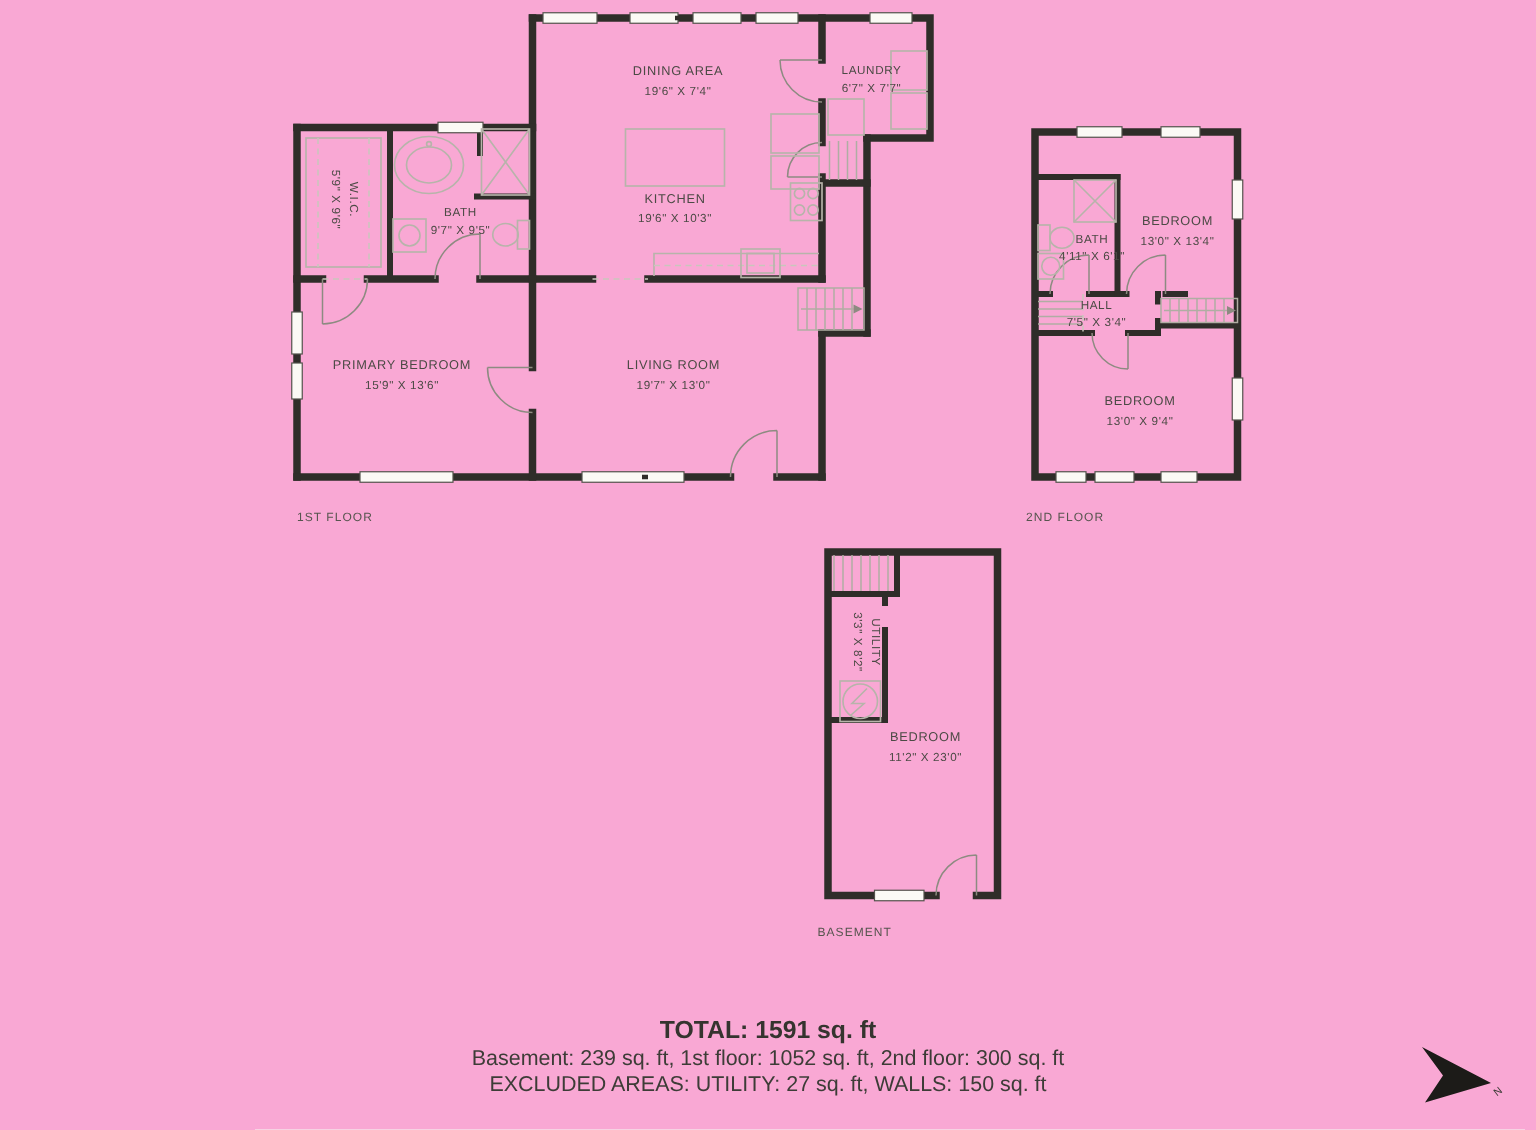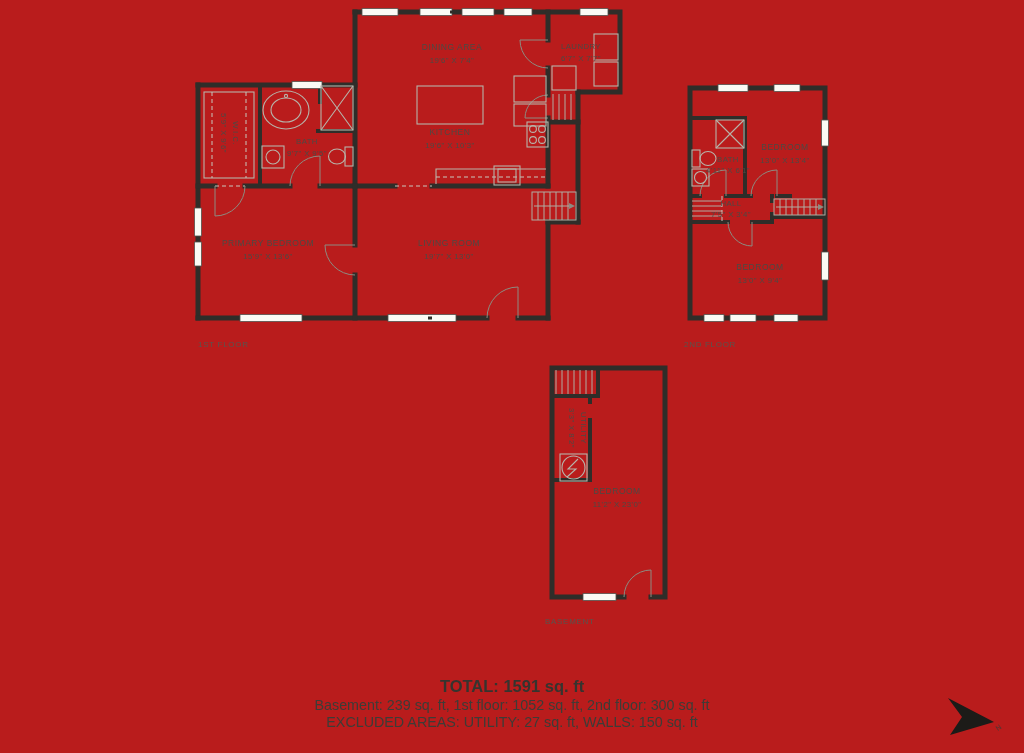--- a/index.html
+++ b/index.html
@@ -1,16 +1,16 @@
 <!DOCTYPE html>
 <html><head>
 <meta charset="utf-8">
 <style>
   html,body{margin:0;padding:0;background:#f6f5ef;}
-  .page{position:relative;width:1024px;height:753px;background:#b91c1c;overflow:hidden;text-decoration:underline;}
+  .page{position:relative;width:1024px;height:753px;background:#f9a8d4;overflow:hidden;text-decoration:underline;}
   svg{display:block;}
   .wall{stroke:#2f2d29;stroke-width:5;fill:none;stroke-linecap:square;}
   .wall4{stroke:#2f2d29;stroke-width:4;fill:none;stroke-linecap:square;}
   .fx{stroke:#b7b4aa;stroke-width:1.1;fill:none;}
   .fxd{stroke:#c9c6bc;stroke-width:1;fill:none;stroke-dasharray:4 3;}
   .door{stroke:#8d8b81;stroke-width:1;fill:none;}
   .win{fill:#fbfaf5;stroke:#54524c;stroke-width:0.8;}
   .stair{stroke:#b0ada3;stroke-width:1;fill:none;}
   .tick{fill:#2f2d29;}
   .lbl{font:8.5px "Liberation Sans",sans-serif;fill:#4c4a45;letter-spacing:0.5px;text-anchor:middle;}

